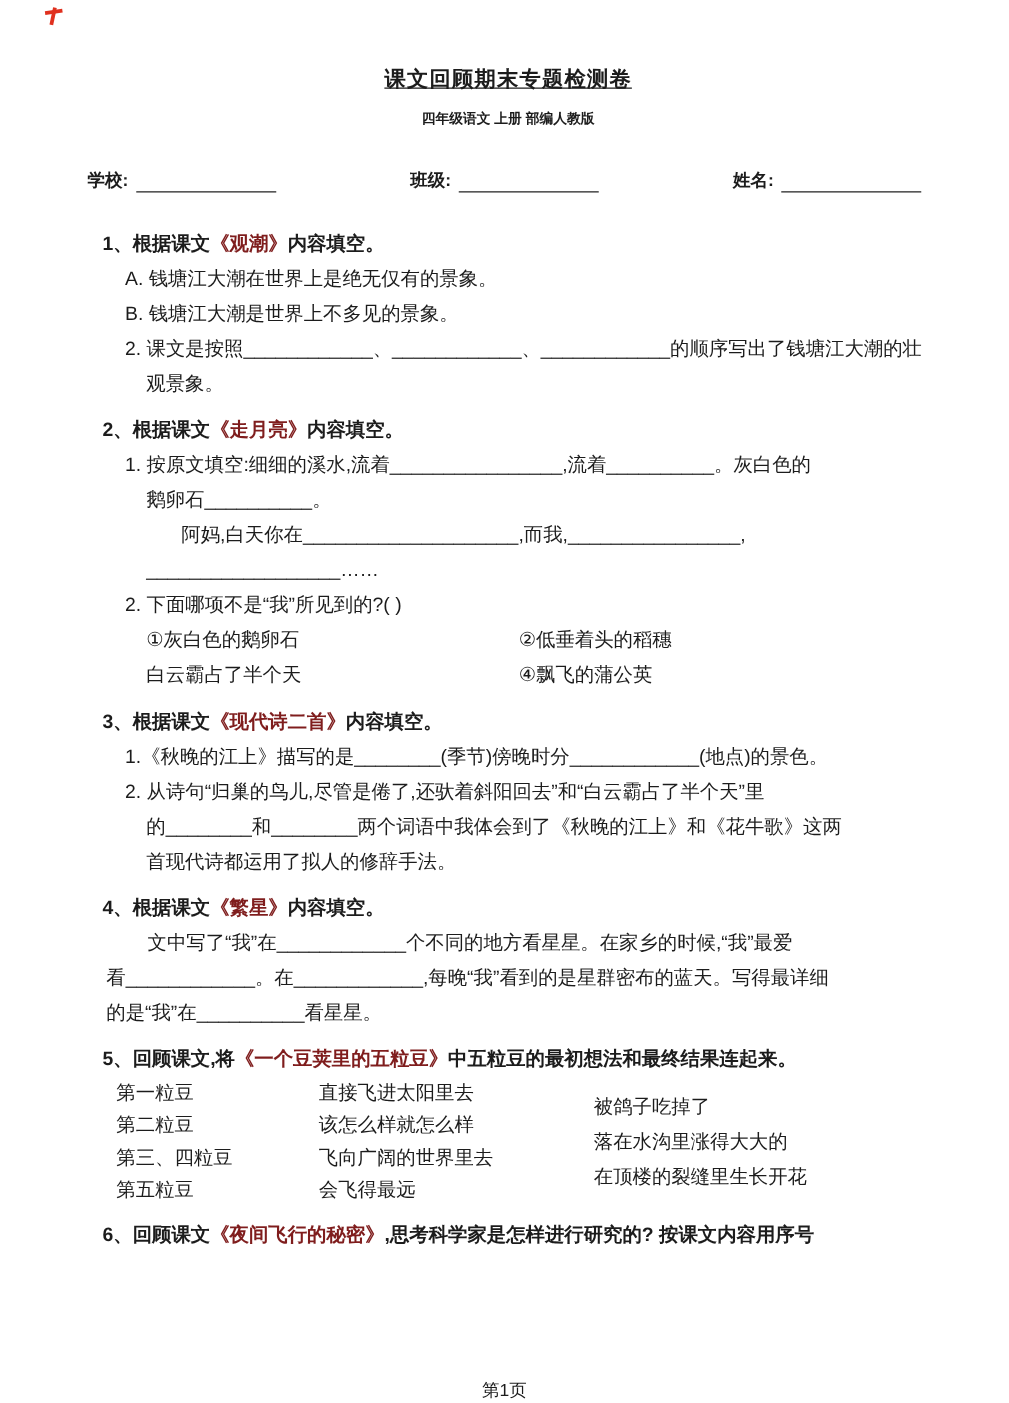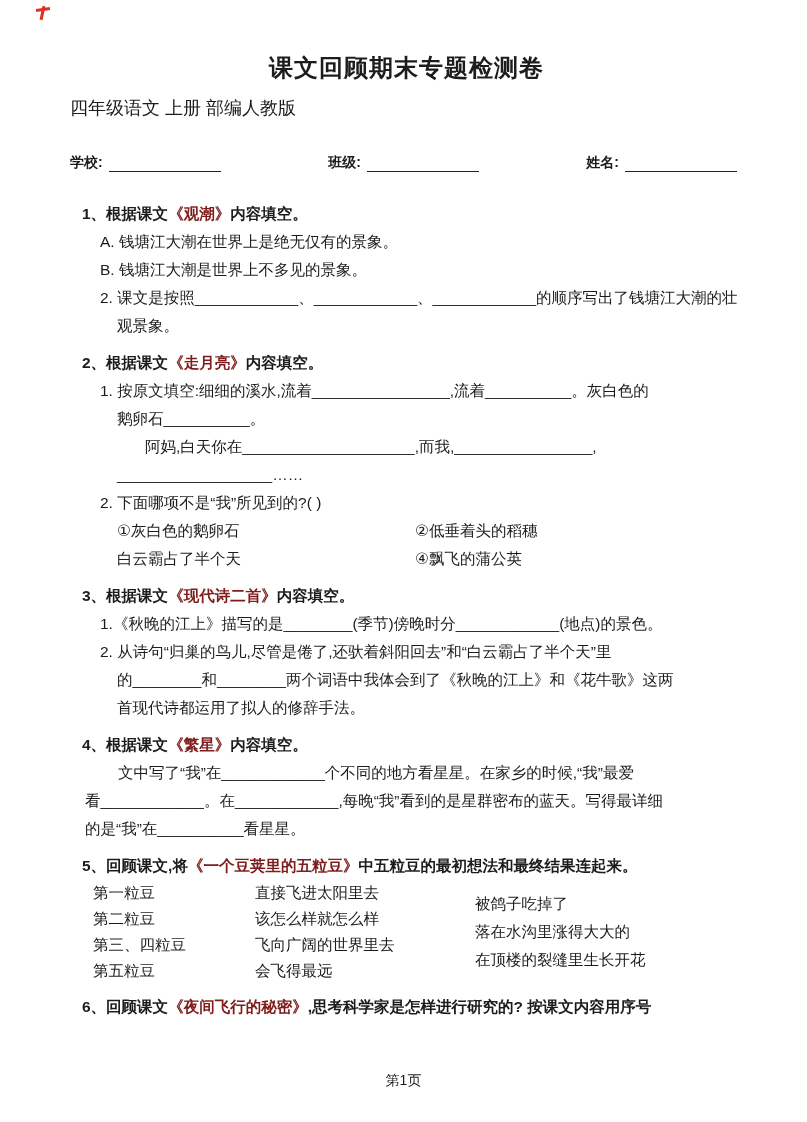--- a/index.html
+++ b/index.html
@@ -16,41 +16,41 @@
     overflow:hidden;
   }
   .stamp {
     position:absolute; top:6px; left:34px; width:20px; height:16px;
   }
   .stamp::before, .stamp::after{
     content:""; position:absolute; background:#e0301e;
   }
   .stamp::before{ left:2px; top:2px; width:14px; height:3px; transform:rotate(-8deg); }
   .stamp::after{ left:7px; top:0; width:3px; height:14px; transform:rotate(12deg); }
-  .title { text-align:center; font-size:24px; font-weight:700; letter-spacing:1px; margin:6px 0 0 0; }
-  .subtitle { text-align:left; font-size:18px; font-weight:400; margin-top:12px; }
+  .title { text-align:center; font-size:17px; font-weight:700; letter-spacing:1px; margin:6px 0 0 0;text-decoration:underline; }
+  .subtitle { text-align:center; font-size:11px; font-weight:700; margin-top:12px; }
   .info-row { display:flex; justify-content:space-between; margin-top:34px; padding-right:6px; }
   .info-item { display:flex; align-items:flex-end; }
   .info-label { font-weight:700; font-size:14px; }
   .blank-line { display:inline-block; width:112px; border-bottom:1.6px solid #222; height:16px; margin-left:6px; }
   .q { margin-left:12px; margin-top:9px; line-height:28px; }
   .q-first { margin-top:28px; }
   .q-head { font-weight:700; }
   .red { color:#7f1d1d; }
   .sub { margin-left:18px; }
   .hang { padding-left:17px; }
   .indent2 { padding-left:45px; }
   .q4-body { margin-left:3px; }
   .q4-body .first-line { text-indent:33px; }
   .opt-grid { display:grid; grid-template-columns:298px auto; margin-left:35px; }
   .match { display:flex; margin-left:11px; line-height:26px; }
   .match .col-left { width:162px; }
   .match .col-mid { width:220px; }
   .match .col-right { padding-top:10px; line-height:28px; }
-  .footer { position:absolute; bottom:32px; left:0; width:100%; text-align:center; font-size:14px; }
+  .footer { position:absolute; bottom:0; left:0; width:100%; text-align:center; font-size:14px; }
 </style>
 </head>
 <body>
 
 <div class="page">
 
   <div class="stamp"></div>
 
   <div class="title">课文回顾期末专题检测卷</div>
   <div class="subtitle">四年级语文 上册 部编人教版</div>

